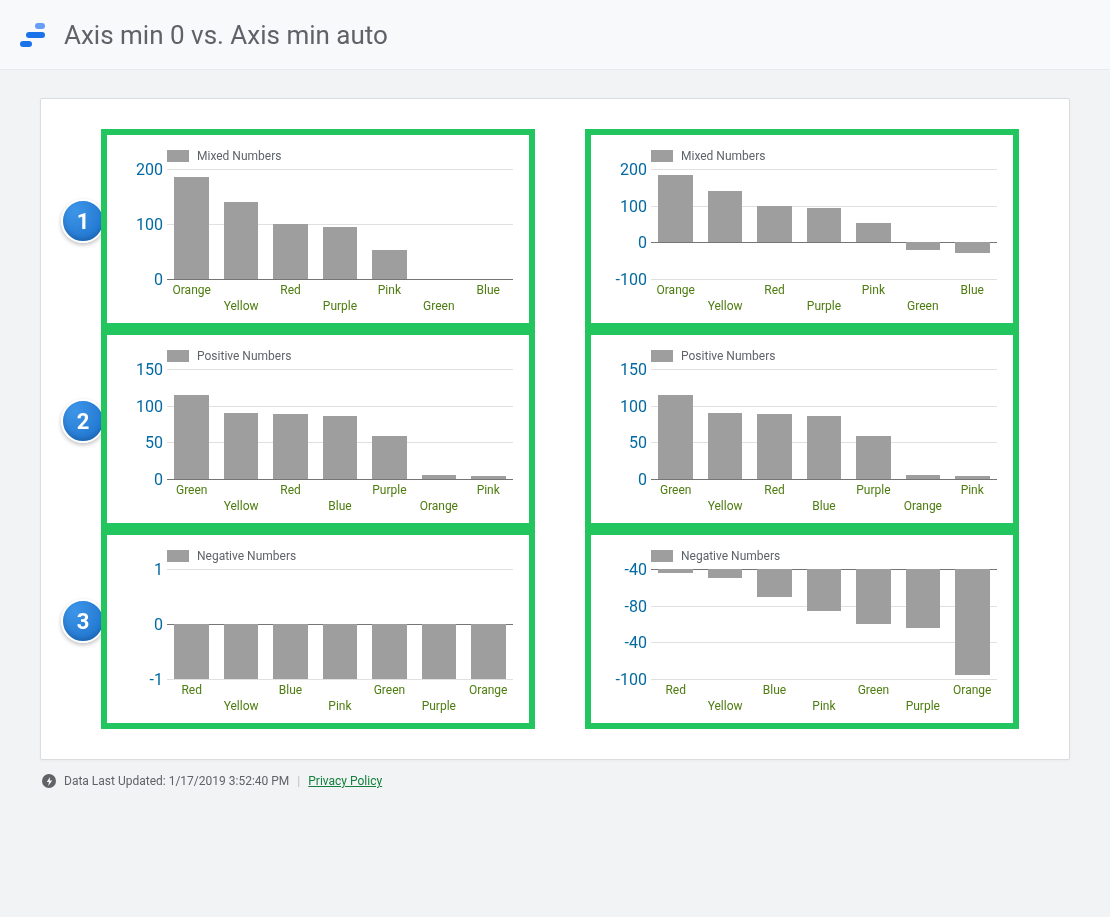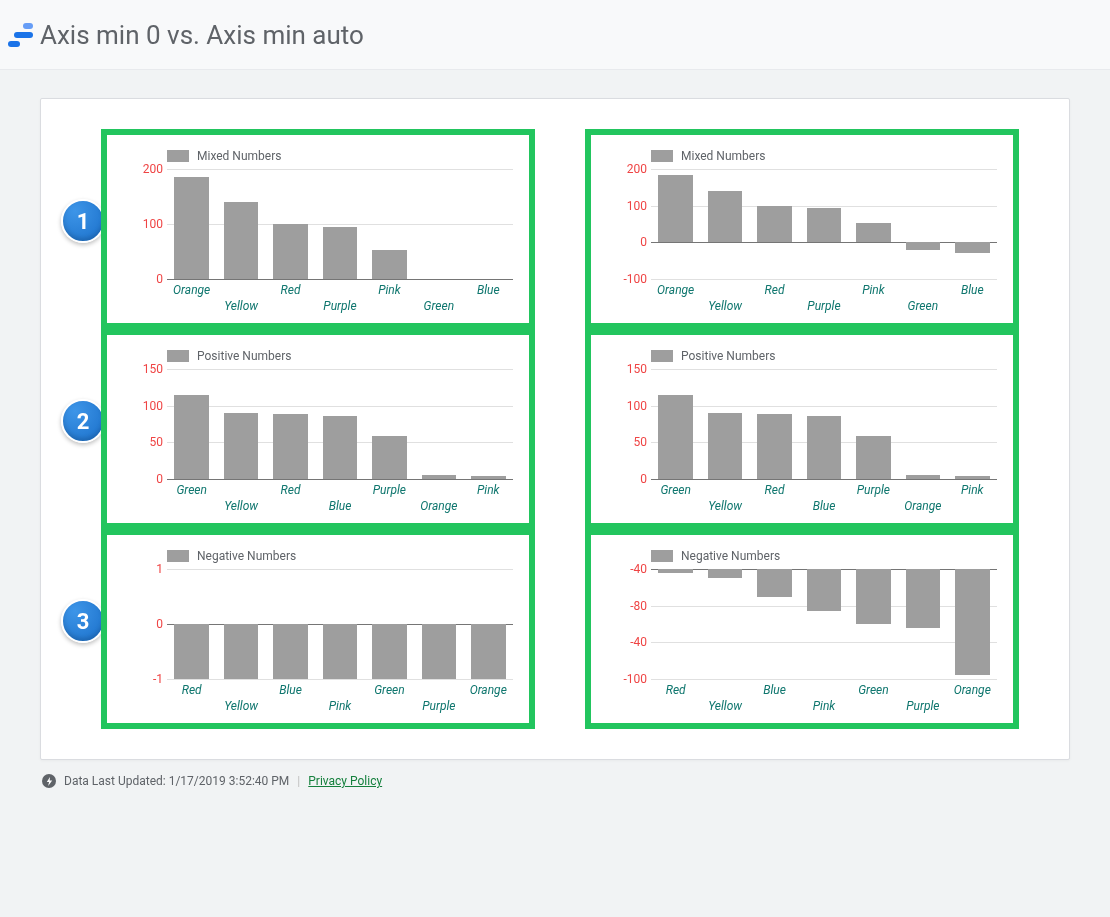--- a/index.html
+++ b/index.html
@@ -9,22 +9,22 @@
     background:#f1f3f4;
     color:#3c4043;
     width:1110px;
   }
   .topbar {
     background:#f8f9fa;
     border-bottom:1px solid #e8eaed;
     height:70px;
     display:flex;
     align-items:center;
-    padding:0 8px;
-    gap:4px;
+    padding:0 20px;
+    gap:16px;
   }
   .logo { width:28px; height:28px; position:relative; }
   .topbar h1 {
     font-size:26px;
     font-weight:400;
     color:#5f6368;
     margin:0;
   }
   .stage {
     padding:28px 40px 10px 40px;
@@ -79,22 +79,22 @@
     position:absolute;
     left:-48px;
     width:44px;
     top:0;
     bottom:0;
   }
   .ytick {
     position:absolute;
     right:0;
     transform:translateY(-50%);
-    font-size:12px;
-    color:#ef4444;
+    font-size:16px;
+    color:#0369a1;
     text-align:right;
     width:100%;
   }
   .grid {
     position:absolute;
     left:0; right:0;
     border-top:1px solid #e0e0e0;
   }
   .baseline {
     position:absolute;
@@ -126,23 +126,22 @@
   .xlabel-cell {
     flex:1;
     position:relative;
     height:34px;
   }
   .xlabel {
     position:absolute;
     left:50%;
     transform:translateX(-50%);
     font-size:12px;
-    color:#0f766e;
+    color:#4d7c0f;
     white-space:nowrap;
-    font-style:italic;
   }
   .xlabel.low { top:16px; }
   .xlabel.high { top:0; }
 
   .row-badge {
     position:absolute;
     left:-40px;
     width:44px; height:44px;
     border-radius:50%;
     background: radial-gradient(circle at 30% 25%, #3d95e8, #1a6fc9);

